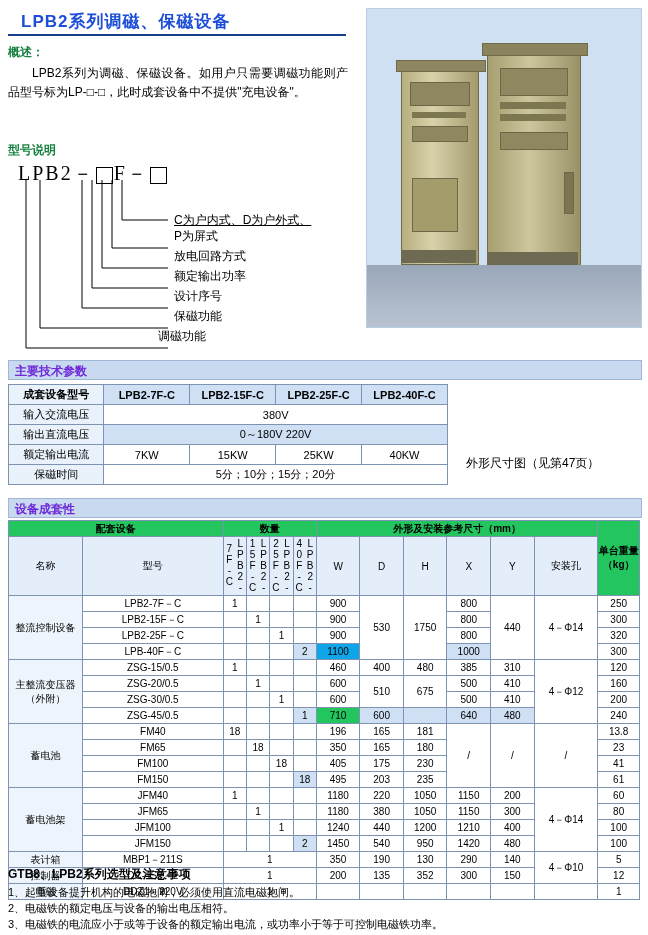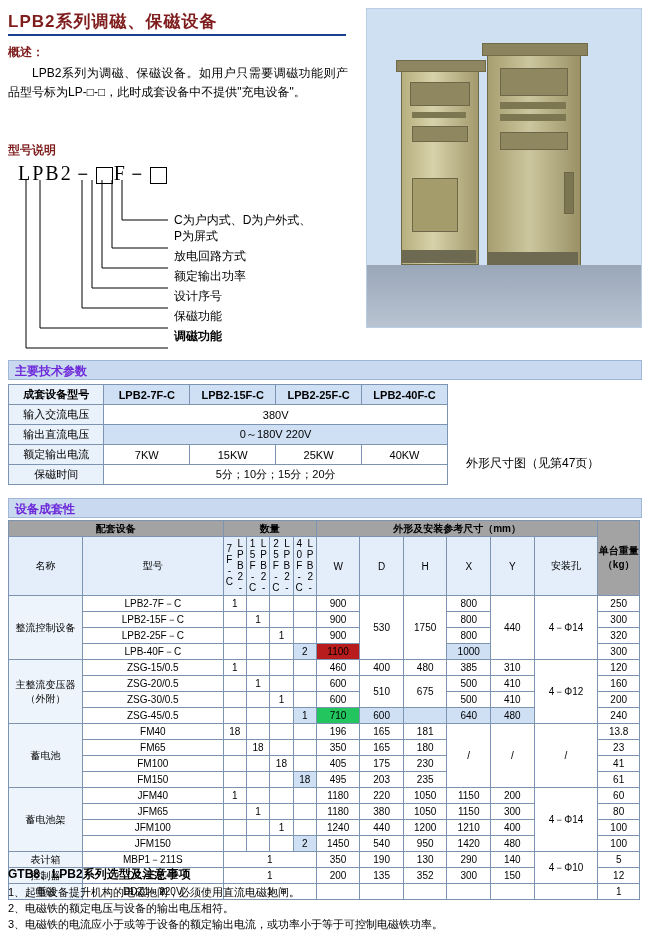--- a/index.html
+++ b/index.html
@@ -8,31 +8,31 @@
     background:#ffffff;
     font-family:"Liberation Sans","DejaVu Sans",sans-serif;
     font-size:11px;color:#000;
     position:relative;
     overflow:hidden;
   }
   .page{position:relative;width:648px;height:935px;}
 
   
   .main-title{
-    position:absolute;left:8px;top:10px;
-    font-size:17px;font-weight:bold;color:#7f1d1d;
+    position:absolute;left:21px;top:10px;
+    font-size:17px;font-weight:bold;color:#1d4ed8;
     letter-spacing:1px;
   }
   .title-rule{
     position:absolute;left:8px;top:34px;width:338px;height:2px;background:#1a3f8f;
   }
 
   
   .sec-h{
-    position:absolute;font-size:12px;font-weight:bold;color:#7f1d1d;font-family:Liberation Mono, monospace;
+    position:absolute;font-size:12px;font-weight:bold;color:#15803d;font-family:Liberation Mono, monospace;
   }
   .overview-h{left:8px;top:44px;}
   .overview-p{
     position:absolute;left:8px;top:64px;width:340px;
     font-size:12px;line-height:19px;text-align:justify;
   }
   .indent{display:inline-block;width:24px;}
 
   
   .photo{
@@ -82,21 +82,21 @@
   .t1 .hdr{background:#cfe0f4;font-weight:bold;}
   .t1 .lbl{background:#e9f1fa;width:96px;}
   .t1 .shade{background:#cfe0f4;}
 
   .dim-note{
     position:absolute;left:466px;top:438px;font-size:12px;margin-top:17px;
   }
 
   .t2{position:absolute;left:8px;top:520px;width:632px;}
   .t2 td{height:15px;font-size:10px;}
-  .t2 .hdr{background:#a3a3a3;font-weight:bold;}
+  .t2 .hdr{background:#22c55e;font-weight:bold;}
   .t2 .sub{background:#e4eefa;}
   .vert{
     writing-mode:vertical-rl;text-orientation:upright;
     letter-spacing:0px;line-height:11px;display:inline-block;
   }
   .t2 .grp{background:#eef4fb;}
 
   
   .foot-h{position:absolute;left:8px;top:866px;font-size:12px;font-weight:bold;}
   .foot-list{
@@ -145,27 +145,27 @@
 
     <path d="M122,0 L122,40 L168,40" stroke="#000" fill="none" stroke-width="1"></path>
     <path d="M112,0 L112,68 L168,68" stroke="#000" fill="none" stroke-width="1"></path>
     <path d="M102,0 L102,88 L168,88" stroke="#000" fill="none" stroke-width="1"></path>
     <path d="M92,0 L92,108 L168,108" stroke="#000" fill="none" stroke-width="1"></path>
     <path d="M82,0 L82,128 L168,128" stroke="#000" fill="none" stroke-width="1"></path>
     <path d="M40,0 L40,148 L168,148" stroke="#000" fill="none" stroke-width="1"></path>
     <path d="M26,0 L26,168 L168,168" stroke="#000" fill="none" stroke-width="1"></path>
   </svg>
 
-  <div class="lead-text" style="left:174px;top:212px;">C为户内式、D为户外式、</div>
+  <div class="lead-text" style="left:174px;top:212px;text-decoration:underline;">C为户内式、D为户外式、</div>
   <div class="lead-text" style="left:174px;top:228px;">P为屏式</div>
   <div class="lead-text" style="left:174px;top:248px;">放电回路方式</div>
   <div class="lead-text" style="left:174px;top:268px;">额定输出功率</div>
   <div class="lead-text" style="left:174px;top:288px;">设计序号</div>
   <div class="lead-text" style="left:174px;top:308px;">保磁功能</div>
-  <div class="lead-text" style="left:174px;top:328px;font-weight:bold;">调磁功能</div>
+  <div class="lead-text" style="left:158px;top:328px;">调磁功能</div>
 
   <div class="bar" style="top:360px;">
     <span>主要技术参数</span>
   </div>
 
   <table class="t1">
     <tbody>
         <tr>
       <td class="lbl hdr">成套设备型号</td>
       <td class="hdr" style="width:86px">LPB2-7F-C</td>
@@ -258,21 +258,21 @@
       <td>900</td>
       <td>800</td>
       <td>320</td>
     </tr>
     <tr>
       <td>LPB-40F－C</td>
       <td></td>
       <td></td>
       <td></td>
       <td class="shade" style="background:#cfe0f4">2</td>
-      <td style="background:#b91c1c">1100</td>
+      <td style="background:#0ea5e9">1100</td>
       <td style="background:#cfe0f4">1000</td>
       <td>300</td>
     </tr>
 
     <tr>
       <td class="grp" rowspan="4">主整流变压器（外附）</td>
       <td>ZSG-15/0.5</td>
       <td>1</td>
       <td></td>
       <td></td>

